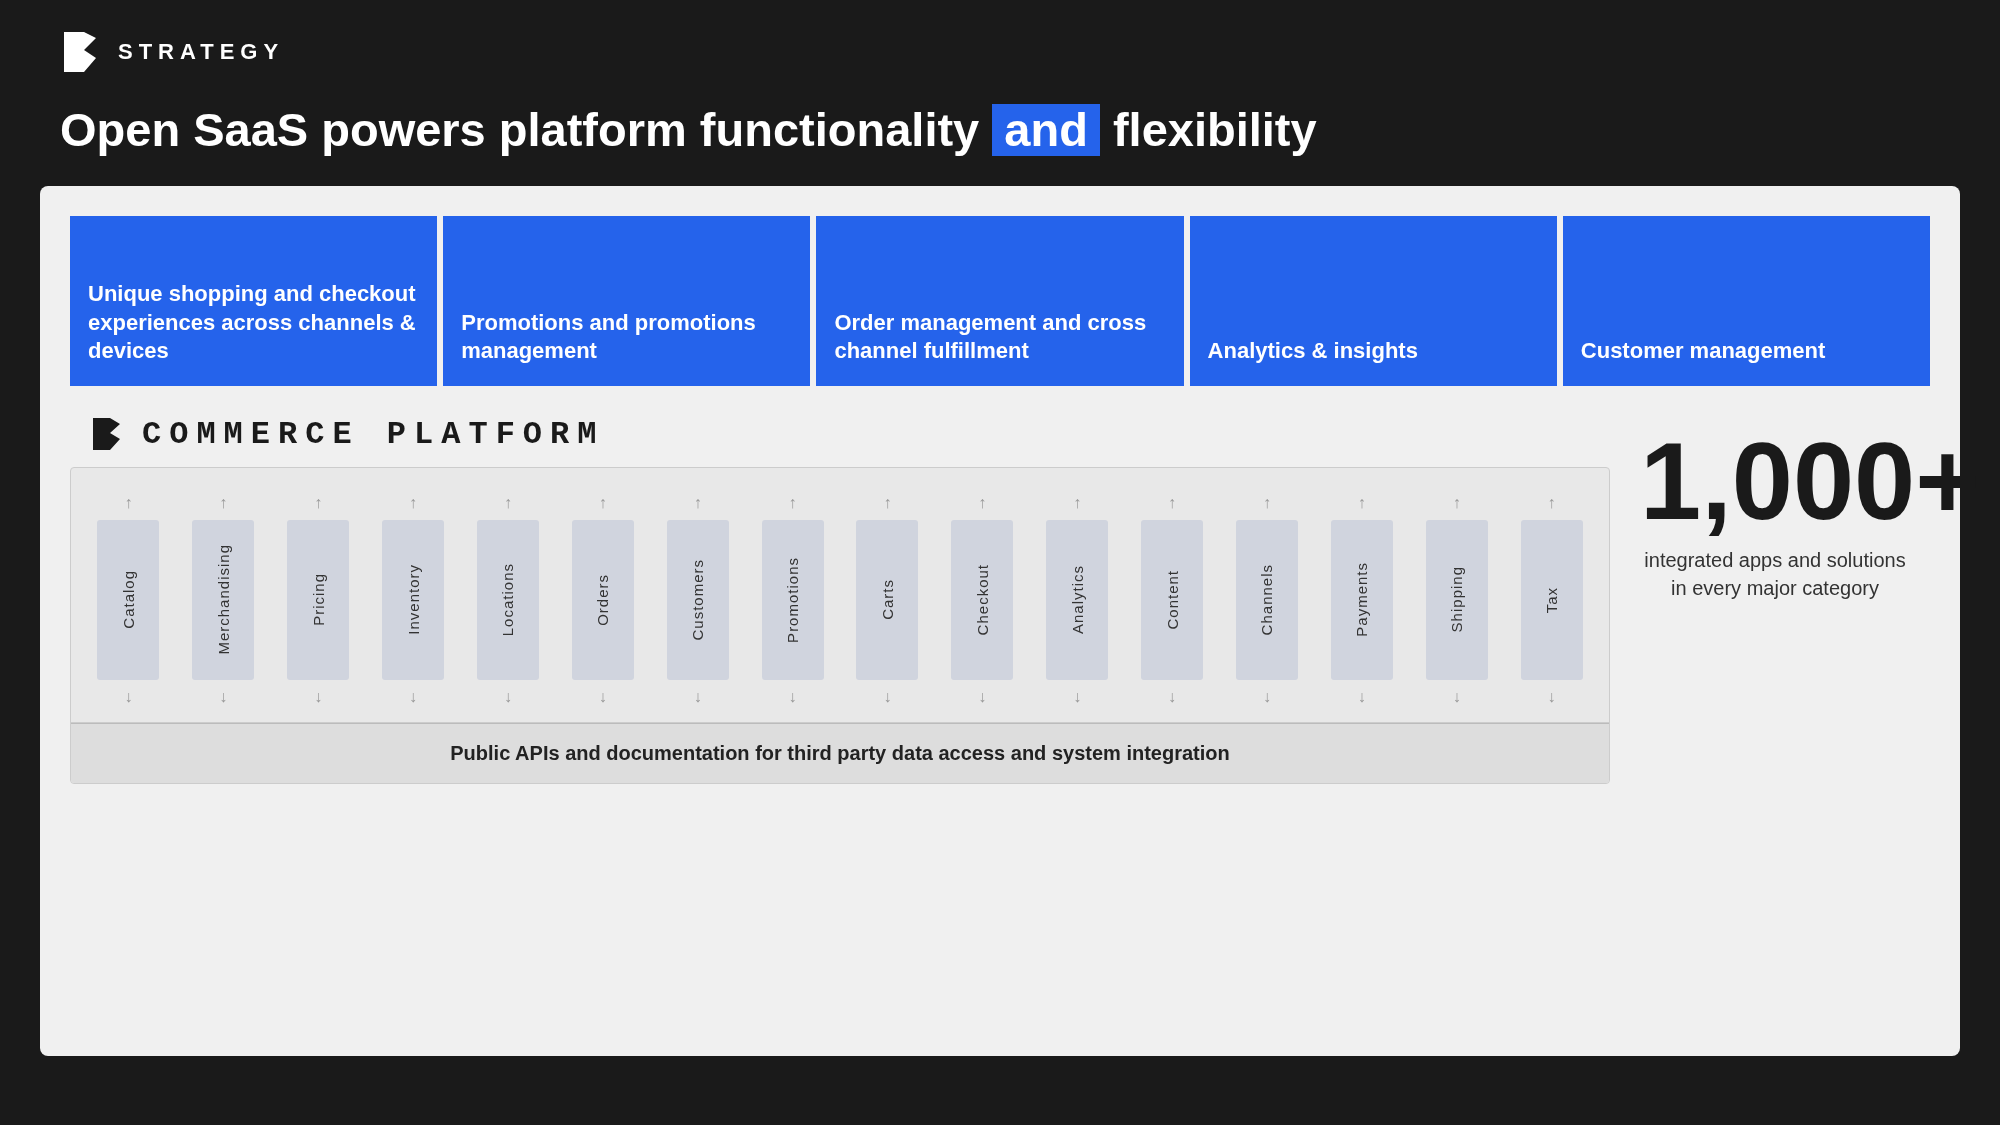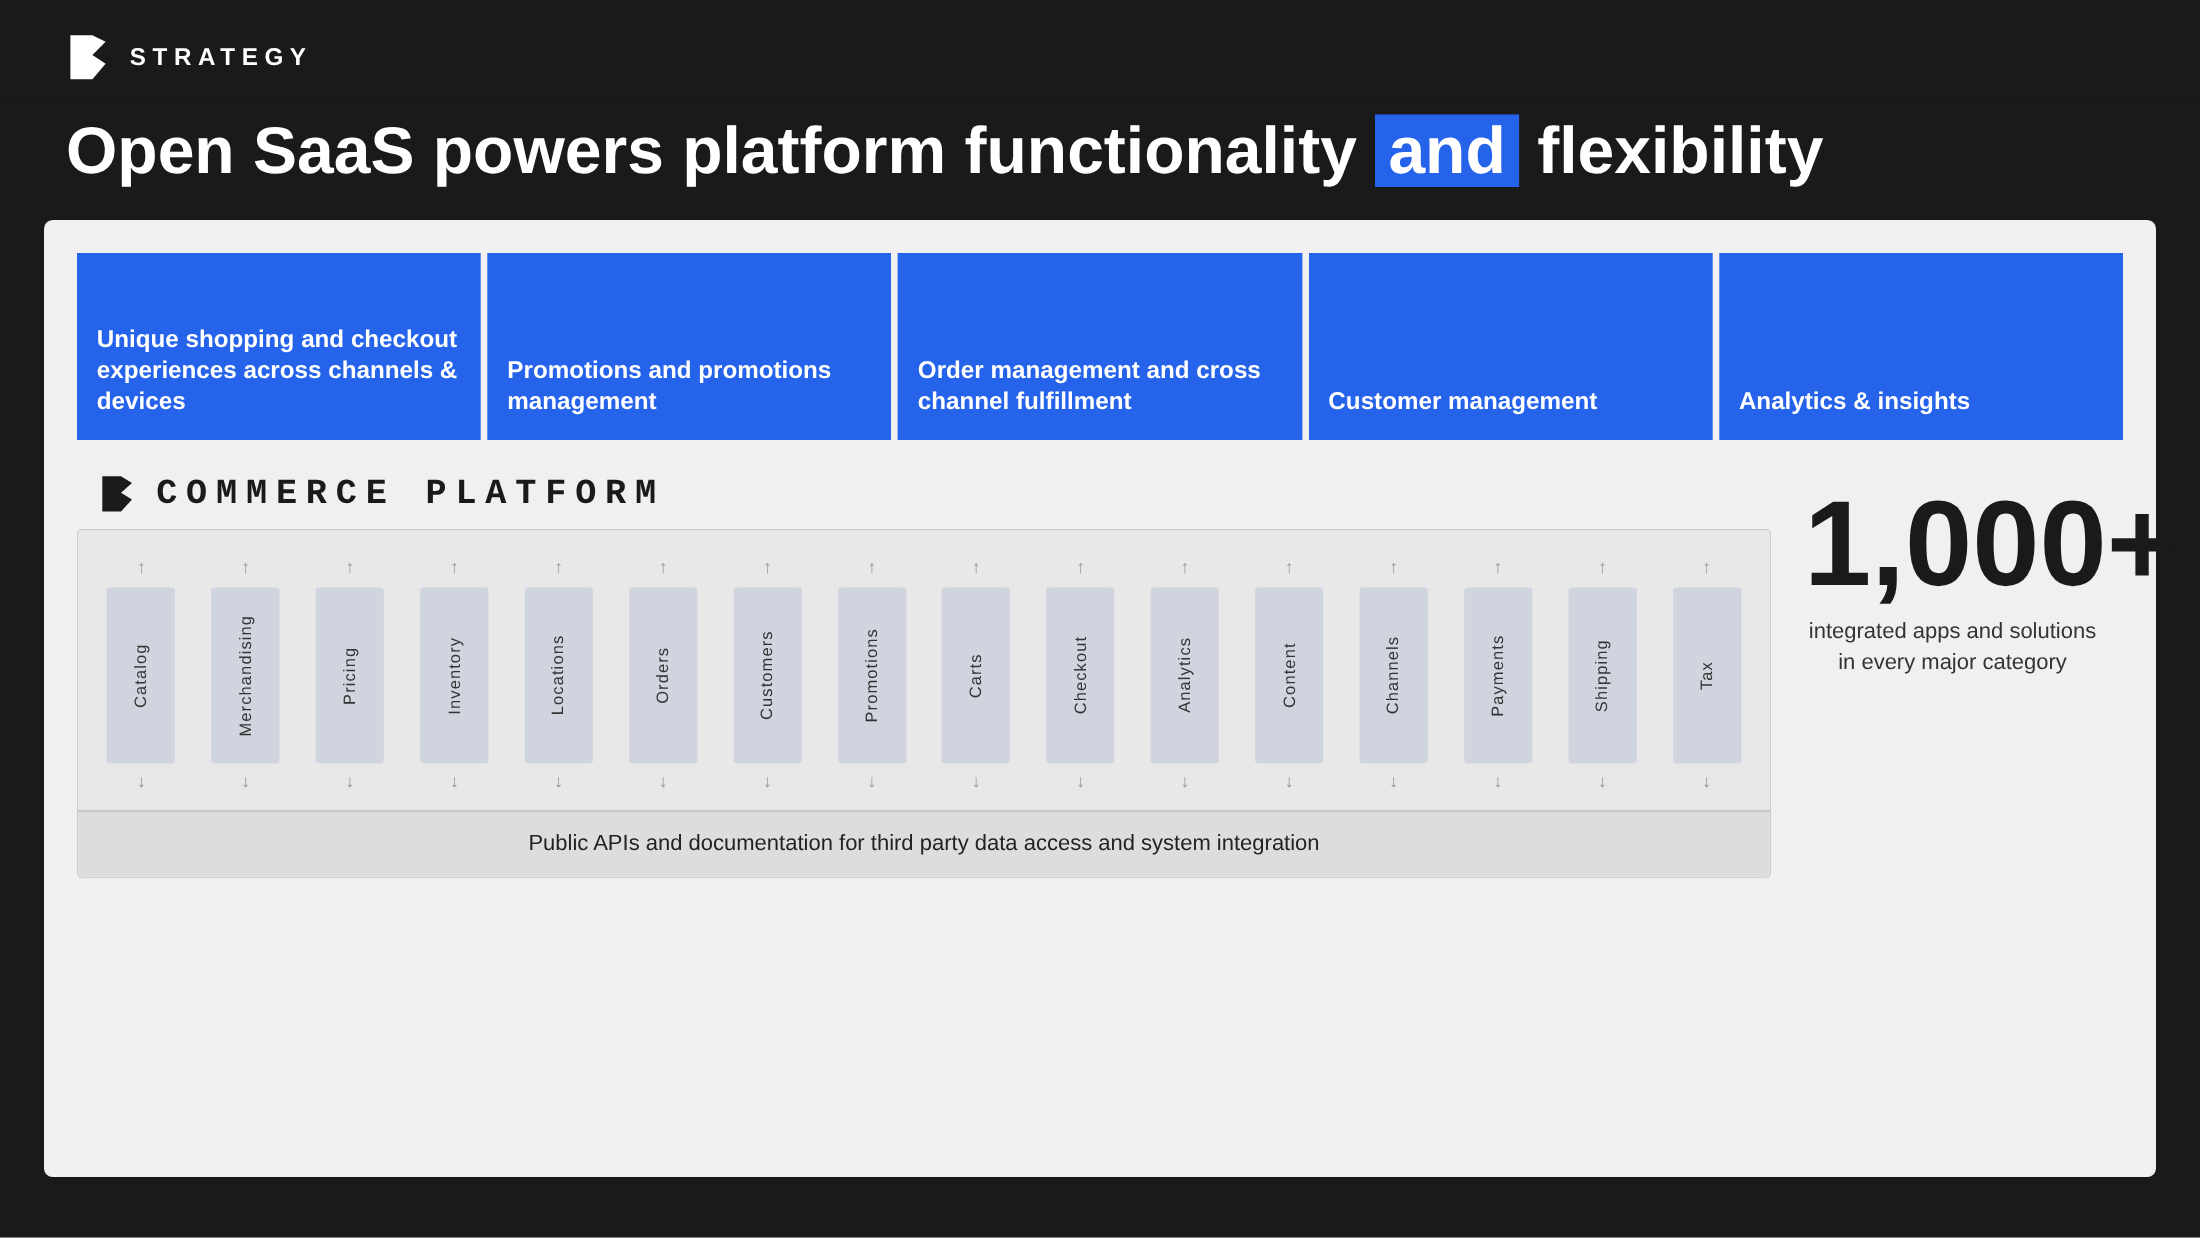--- a/index.html
+++ b/index.html
@@ -36,21 +36,21 @@
       letter-spacing: 6px;
     }
 
     .headline-area {
       background: #1a1a1a;
       padding: 10px 60px 30px 60px;
     }
 
     .headline {
       color: #ffffff;
-      font-size: 60px;
+      font-size: 47px;
       font-weight: 900;
       line-height: 1.1;
     }
 
     .headline .highlight {
       background: #2563eb;
       color: #ffffff;
       padding: 0 12px;
       display: inline-block;
     }
@@ -159,21 +159,21 @@
       transform: rotate(180deg);
       text-align: center;
       letter-spacing: 1px;
     }
 
     .apis-footer {
       background: #ddd;
       padding: 18px 20px;
       text-align: center;
       font-size: 20px;
-      font-weight: 400;
+      font-weight: 700;
       color: #222;
       border-top: 1px solid #bbb;
     }
 
     .right-stat {
       width: 320px;
       padding: 20px 20px 20px 30px;
       display: flex;
       flex-direction: column;
       justify-content: center;
@@ -212,22 +212,22 @@
     <span>Open SaaS powers platform functionality </span><span class="highlight">and</span><span> flexibility</span>
   </h1>
 </div>
 
 <div class="main-content">
 
   <div class="feature-tiles">
   <div class="feature-tile">Unique shopping and checkout experiences across channels &amp; devices</div>
       <div class="feature-tile">Promotions and promotions management</div>
       <div class="feature-tile">Order management and cross channel fulfillment</div>
+      <div class="feature-tile">Analytics &amp; insights</div>
       <div class="feature-tile">Customer management</div>
-      <div class="feature-tile">Analytics &amp; insights</div>
     </div>
 
   <div class="platform-section">
     <div class="platform-main">
       <div class="platform-header">
         <svg class="platform-logo-icon" viewBox="0 0 36 36" fill="none">
           <polygon points="3,2 3,34 20,34 30,23 20,17 30,8 20,2" fill="#1a1a1a"></polygon>
         </svg>
         <span class="platform-title">COMMERCE PLATFORM</span>
       </div>

